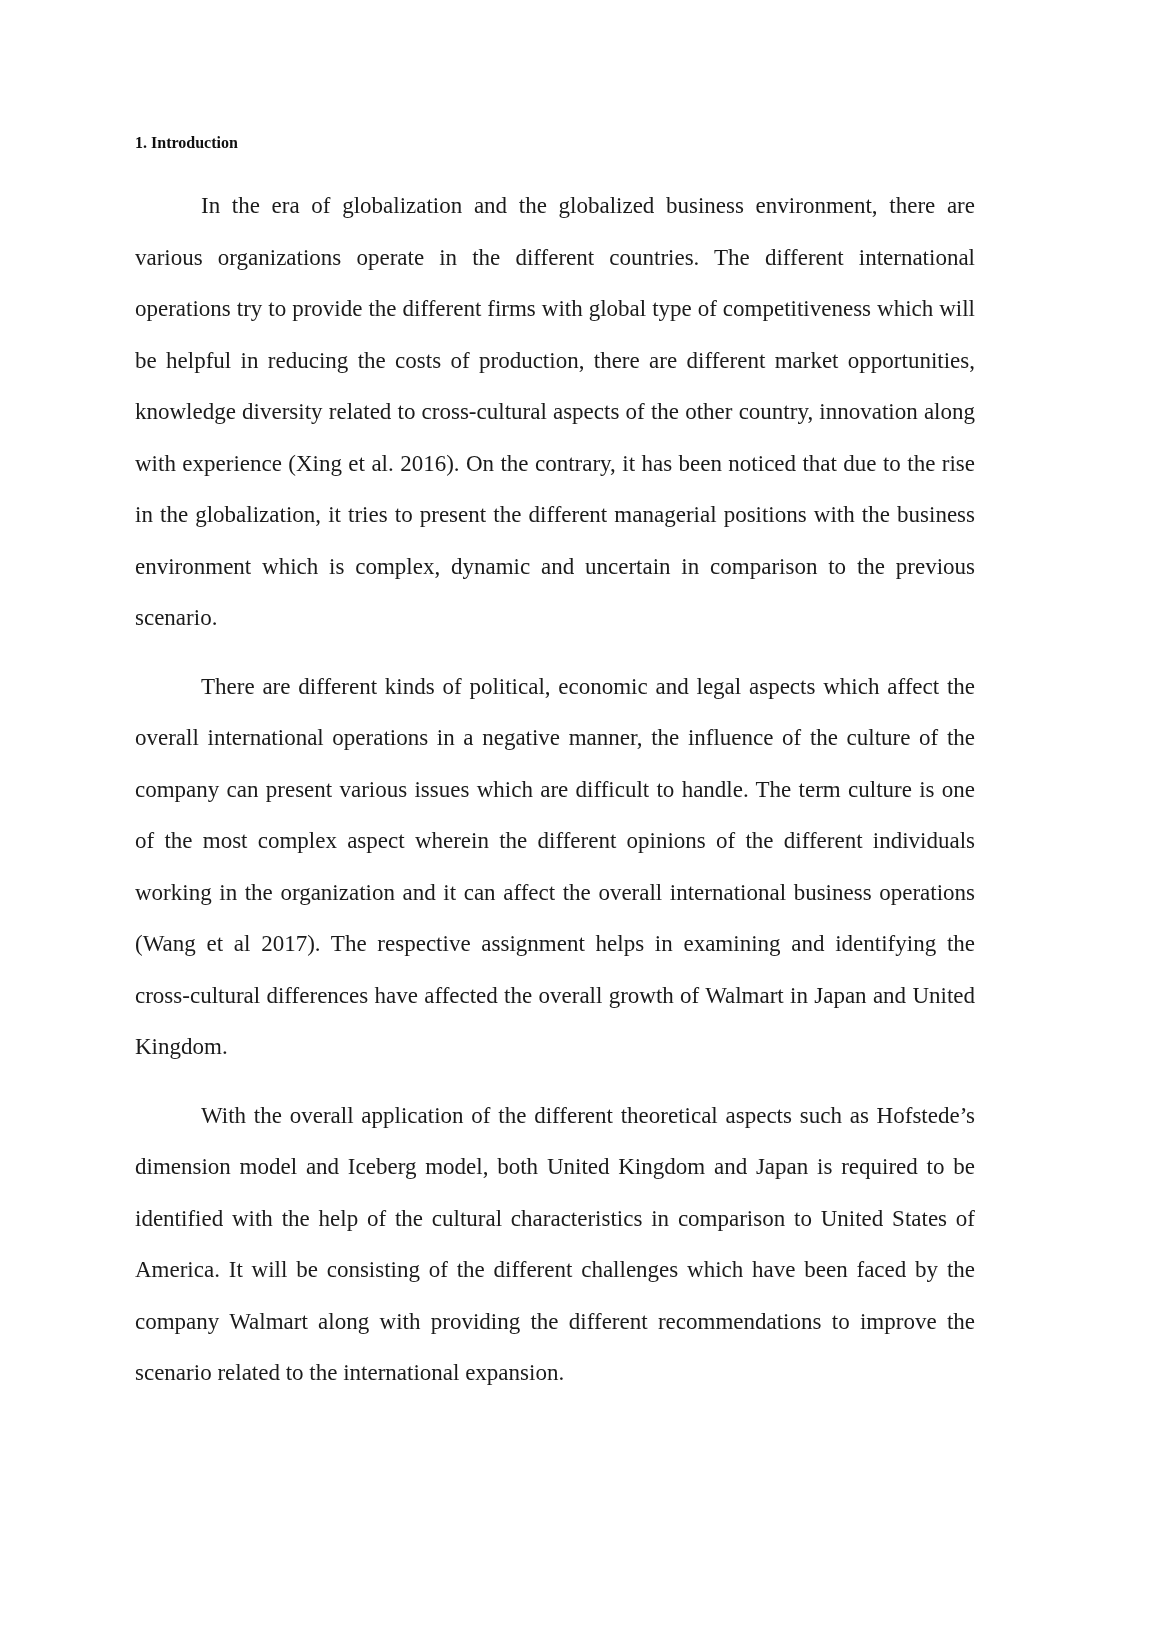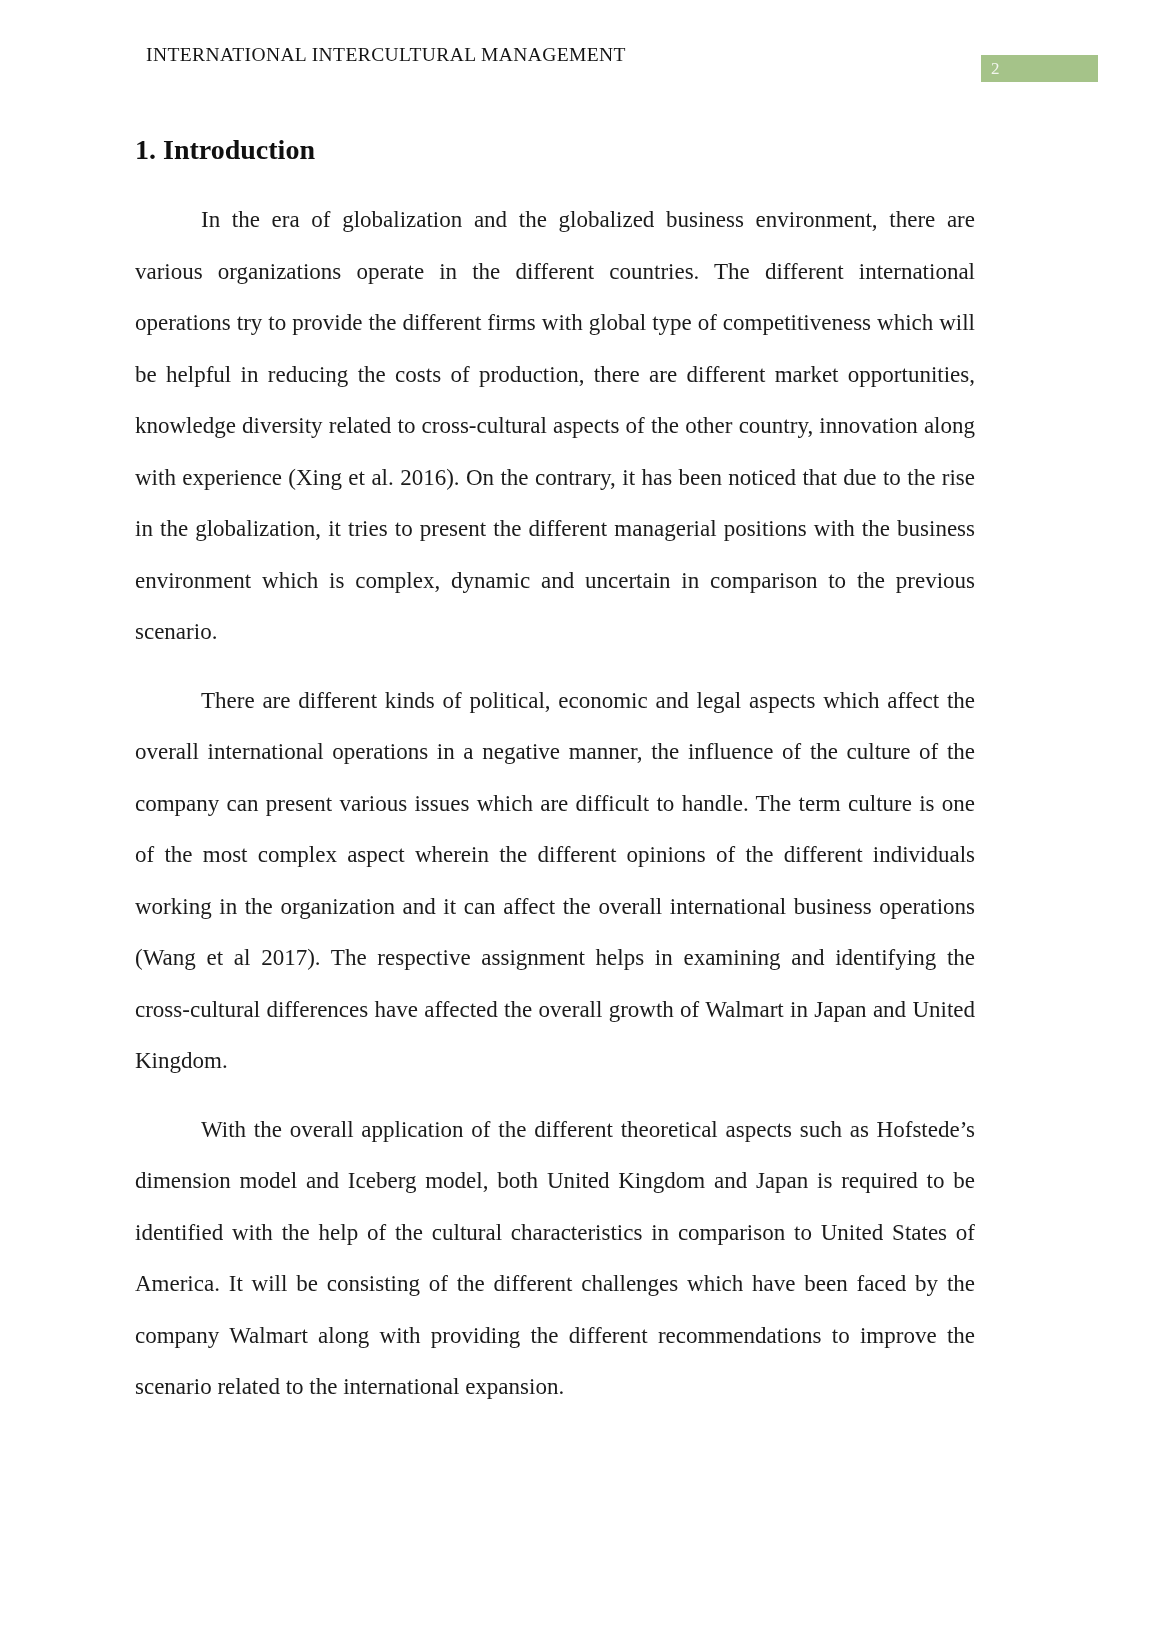--- a/index.html
+++ b/index.html
@@ -49,44 +49,40 @@
   }
 
   .doc-body {
     position: absolute;
     top: 134px;
     left: 135px;
     width: 840px;
   }
 
   .section-heading {
-    font-size: 28px;
+    font-size: 16px;
     font-weight: bold;
     color: #101010;
     margin-bottom: 28px;
   }
 
   .paragraph {
     font-size: 23px;
     line-height: 51.5px;
     text-align: justify;
     text-indent: 66px;
     color: #1b1b1b;
     margin-bottom: 17px;
   }
 </style>
 </head>
 <body>
 
 <div class="page">
 
-  <div class="running-header">
-    <span class="header-title">INTERNATIONAL INTERCULTURAL MANAGEMENT</span>
-    <span class="page-number-badge">2</span>
-  </div>
 
   <div class="doc-body">
     <div class="section-heading">1. Introduction</div>
 
     <p class="paragraph">In the era of globalization and the globalized business environment, there are various organizations operate in the different countries. The different international operations try to provide the different firms with global type of competitiveness which will be helpful in reducing the costs of production, there are different market opportunities, knowledge diversity related to cross-cultural aspects of the other country, innovation along with experience (Xing et al. 2016). On the contrary, it has been noticed that due to the rise in the globalization, it tries to present the different managerial positions with the business environment which is complex, dynamic and uncertain in comparison to the previous scenario.</p>
 
     <p class="paragraph">There are different kinds of political, economic and legal aspects which affect the overall international operations in a negative manner, the influence of the culture of the company can present various issues which are difficult to handle. The term culture is one of the most complex aspect wherein the different opinions of the different individuals working in the organization and it can affect the overall international business operations (Wang et al 2017). The respective assignment helps in examining and identifying the cross-cultural differences have affected the overall growth of Walmart in Japan and United Kingdom.</p>
 
     <p class="paragraph">With the overall application of the different theoretical aspects such as Hofstede’s dimension model and Iceberg model, both United Kingdom and Japan is required to be identified with the help of the cultural characteristics in comparison to United States of America. It will be consisting of the different challenges which have been faced by the company Walmart along with providing the different recommendations to improve the scenario related to the international expansion.</p>
   </div>

